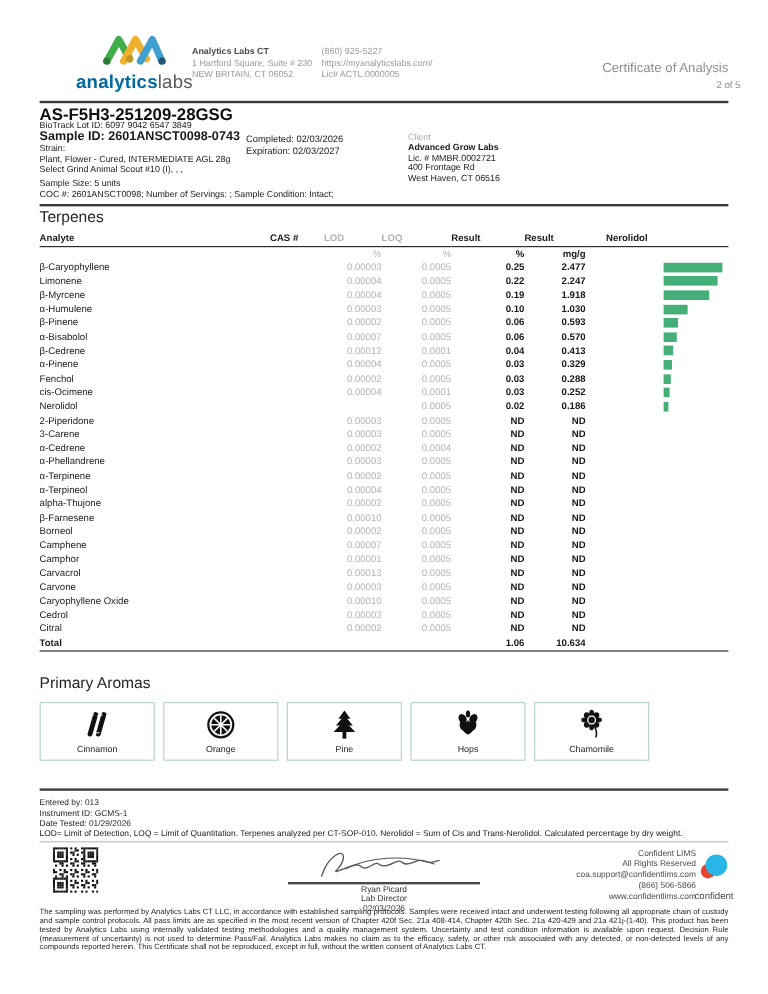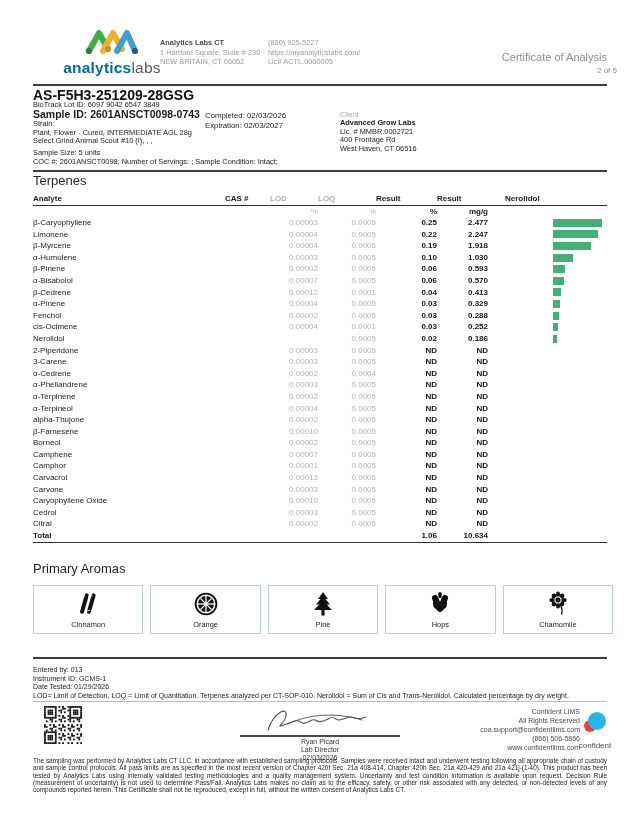--- a/index.html
+++ b/index.html
@@ -37,21 +37,21 @@
   .c-cas{text-align:center;}
   .c-lod,.c-loq,.c-pct,.c-mgg{text-align:right;}
   .terp-table tbody td{height:11.6px;line-height:11.6px;vertical-align:middle;}
   .terp-table td.c-lod,.terp-table td.c-loq{color:#b3b3b3;}
   .terp-table td.c-pct,.terp-table td.c-mgg{font-weight:700;color:#161616;}
   .unit-dark{font-weight:700;color:#161616;}
   .bar{height:8px;background:#44b078;margin-left:65px;}
   .total-row td{font-weight:700;border-bottom:1.6px solid #2e2e2e;height:13px;}
 
   
-  .aroma-row{left:33px;top:585px;width:580px;display:flex;gap:7px;}
+  .aroma-row{left:33px;top:585px;width:508px;display:flex;gap:7px;}
   .aroma-card{flex:1;height:49px;border:1px solid #b7d5c4;background:#fff;
         display:flex;flex-direction:column;align-items:center;justify-content:flex-end;
         padding-bottom:4px;box-sizing:border-box;position:relative;}
   .aroma-icon{position:absolute;top:5px;left:50%;transform:translateX(-50%);}
   .aroma-label{font-size:7.4px;color:#222;}
 
   
   .meta{left:33px;top:666px;font-size:7px;line-height:8.6px;color:#222;}
   .sig-line{left:240px;top:735px;width:160px;height:1.8px;background:#4a4a4a;}
   .sig-text{left:240px;top:738px;width:160px;text-align:center;font-size:7px;line-height:8px;color:#333;}

